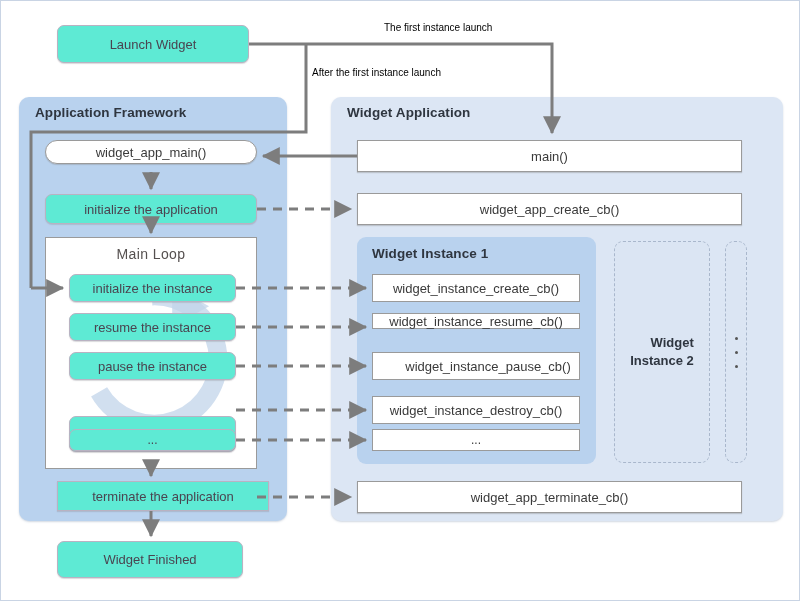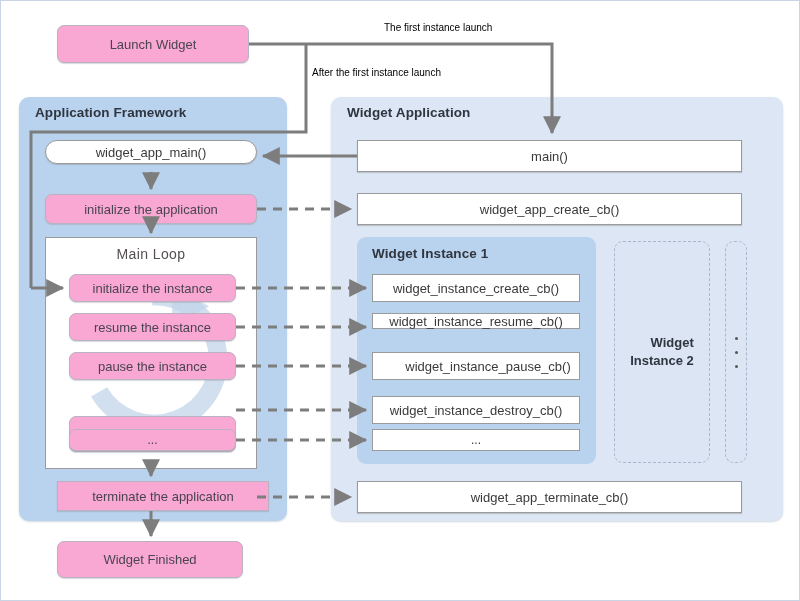--- a/index.html
+++ b/index.html
@@ -47,21 +47,21 @@
   .whitebox{
     background:#ffffff;
     border:1px solid #9a9a9a;
     display:flex;align-items:center;justify-content:center;
     font-size:13px;color:#3a3a3a;
     box-shadow:0 1px 1px rgba(130,130,130,.35);
   }
   .whitebox.plain{box-shadow:none;}
 
   .lavbox{
-    background:#f9a8d4;
+    background:#5eead4;
     border:1px solid #b9b2c2;
     border-radius:7px;
     display:flex;align-items:center;justify-content:center;
     font-size:13px;color:#4a4450;
     box-shadow:0 1px 1px rgba(150,145,155,.35);
   }
   .lavbox.square{border-radius:0;}
 
   .loopbox{
     background:#ffffff;

